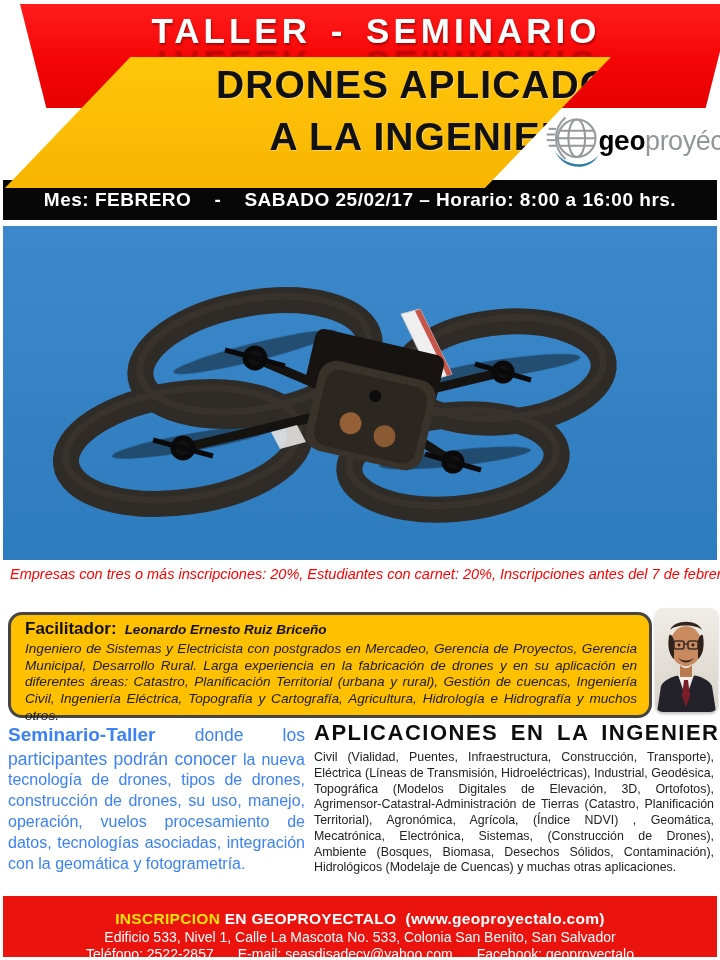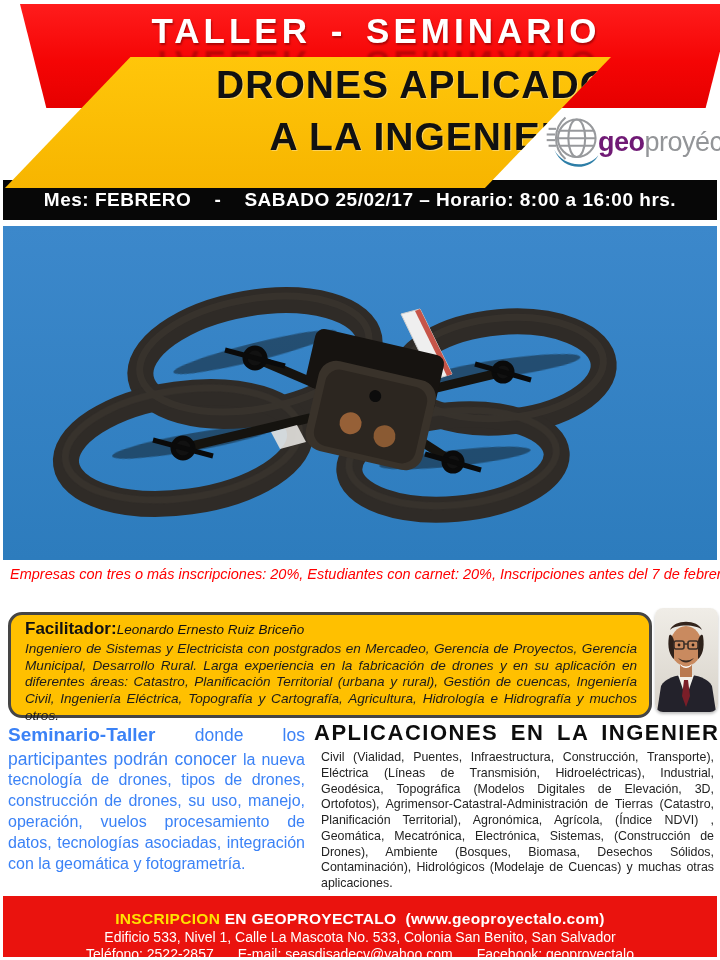--- a/index.html
+++ b/index.html
@@ -25,21 +25,21 @@
   .banner-yellow .l1{margin:6px 0 0 40px;font-size:39px;font-weight:bold;color:#111;
     letter-spacing:1px;text-shadow:1px 1px 0 rgba(255,255,255,.35);}
   .banner-yellow .l2{margin:8px 0 0 -40px;font-size:39px;font-weight:bold;color:#111;
     letter-spacing:1px;text-shadow:1px 1px 0 rgba(255,255,255,.35);}
 
   
   .logo{position:absolute;top:110px;left:542px;width:176px;height:64px;display:flex;
     align-items:center;z-index:2;}
   .logo svg{flex:0 0 auto;}
   .logo .wordmark{margin-left:-6px;font-size:27px;letter-spacing:-0.5px;white-space:nowrap;}
-  .logo .geo{color:#701a75;font-weight:bold;}
+  .logo .geo{color:#000000;font-weight:bold;font-family:Liberation Mono, monospace;}
   .logo .rest{color:#939598;}
 
   
   .schedule{position:absolute;top:180px;left:3px;width:714px;height:40px;background:#070707;
     color:#fff;font-size:19px;font-weight:bold;text-align:center;line-height:40px;
     letter-spacing:.5px;}
 
   
   .sky{position:absolute;top:226px;left:3px;width:714px;height:334px;
     background:linear-gradient(180deg,#3c88cb,#2d7cbd);}
@@ -57,36 +57,36 @@
   .discounts .head{color:#ff0000;font-size:22px;font-weight:bold;letter-spacing:-0.3px;}
   .discounts .body{color:#ff0000;font-size:14.5px;font-style:italic;margin-top:2px;
     white-space:nowrap;}
 
   
   .fac-card{position:absolute;top:612px;left:8px;width:644px;height:106px;
     background:#ffc000;border:3px solid #454545;border-radius:14px;box-sizing:border-box;
     padding:4px 12px 4px 14px;}
   .fac-card .head{font-size:17px;color:#111;}
   .fac-card .head .lbl{font-weight:bold;}
-  .fac-card .head .name{font-weight:normal;font-style:italic;font-size:13.5px;margin-left:0;}
+  .fac-card .head .name{font-weight:bold;font-style:italic;font-size:13.5px;margin-left:8px;}
   .fac-card .bio{font-size:13.6px;font-style:italic;color:#1c1c1c;text-align:justify;
     line-height:1.23;margin-top:2px;}
   .portrait{position:absolute;top:608px;left:655px;width:63px;height:104px;border-radius:8px;
     overflow:hidden;box-shadow:0 2px 3px rgba(0,0,0,.25);}
 
   
   .col-left{position:absolute;top:723px;left:8px;width:297px;font-size:16px;color:#3b82f6;
     text-align:justify;line-height:1.3;}
   .col-left .lead{font-weight:bold;font-size:19px;}
   .col-left .big{font-size:17.5px;}
   .col-right{position:absolute;top:720px;left:314px;width:400px;}
   .col-right .head{font-size:22px;font-weight:bold;color:#0d0d0d;letter-spacing:1.5px;
     word-spacing:5px;white-space:nowrap;}
   .col-right .body{font-size:12.4px;color:#222;text-align:justify;line-height:1.27;
-    margin-top:4px;margin-left:7px;}
+    margin-top:4px;}
 
   
   .footer{position:absolute;top:896px;left:3px;width:714px;height:61px;background:#ea130e;
     text-align:center;color:#fff;padding-top:14px;box-sizing:border-box;}
   .footer .l1{font-size:15.5px;font-weight:bold;letter-spacing:.3px;}
   .footer .l1 .hl{color:#ffe200;}
   .footer .l2{font-size:14px;margin-top:1px;}
   .footer .l3{font-size:14px;margin-top:1px;}
   .footer .l3 span{margin:0 12px;}
   .footer .l4{font-size:11px;font-weight:bold;margin-top:2px;transform:scaleX(.96);

